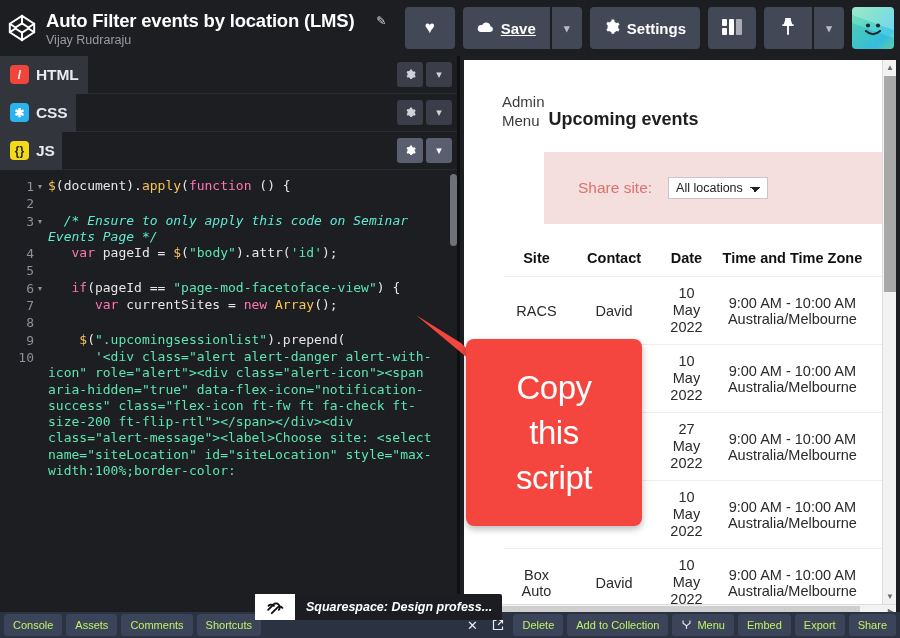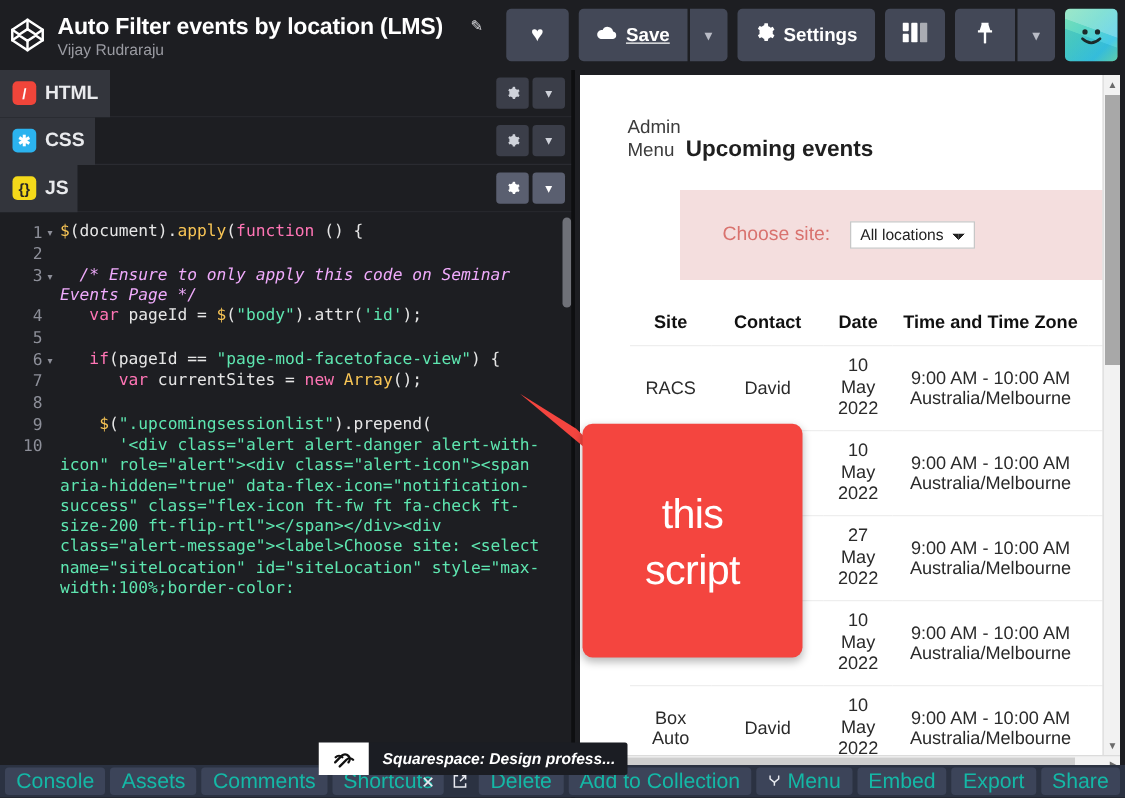--- a/index.html
+++ b/index.html
@@ -142,21 +142,21 @@
     flex: 1 1 auto;
     font-family: "DejaVu Sans Mono", monospace;
     font-size: 13px; line-height: 16.3px;
     white-space: pre-wrap; word-break: break-word;
     color: #e6e6e6; padding-left: 2px;
   }
   .t-var   { color: #ff75b5; }
   .t-fn    { color: #f8c555; }
   .t-dollar{ color: #f8c555; }
   .t-str   { color: #5ee6b0; }
-  .t-com   { color: #f0abfc; font-style: italic; }
+  .t-com   { color: #5eead4; font-style: italic; }
   .t-plain { color: #e6e6e6; }
   .t-kw    { color: #ff75b5; }
 
   .code-vscroll {
     position: absolute; right: 3px; top: 4px;
     width: 7px; height: 72px; border-radius: 4px;
     background: #6f7178; cursor: pointer;
   }
   .code-vtrack {
     position: absolute; right: 3px; top: 0; bottom: 0;
@@ -301,23 +301,23 @@
     display: flex; align-items: center;
     z-index: 60;
   }
   .bb-left { display: flex; align-items: center; gap: 4px; padding-left: 4px; }
   .bb-right {
     position: absolute; right: 4px; top: 0; height: 26px;
     display: flex; align-items: center; gap: 4px;
   }
   .bb-btn {
     height: 22px; padding: 0 9px;
-    background: #3c4459; color: #14b8a6;
+    background: #3c4459; color: #bef264;
     border: 0; border-radius: 3px;
-    font-size: 17px; font-family: "Liberation Sans", sans-serif;
+    font-size: 11px; font-family: "Liberation Sans", sans-serif;
     display: flex; align-items: center; gap: 5px;
     cursor: pointer; white-space: nowrap;
   }
   .bb-icon {
     height: 22px; width: 22px; padding: 0;
     background: transparent; color: #e8eaf0;
     border: 0; display: flex; align-items: center; justify-content: center;
     font-size: 13px; cursor: pointer;
   }
   .ad-banner {
@@ -548,21 +548,21 @@
 
       <div class="pv-headrow">
         <div>
           <div class="pv-admin">Admin</div>
           <div class="pv-admin">Menu</div>
         </div>
         <div class="pv-h1">Upcoming events</div>
       </div>
 
       <div class="pv-alert">
-        <span class="pv-alert-label">Choose site:</span>
+        <span class="pv-alert-label">Share site:</span>
         <select class="pv-select">
           <option>All locations</option>
         </select>
       </div>
 
       <table class="pv-table">
         <thead>
           <tr>
             <th class="w-site">Site</th>
             <th class="w-contact">Contact</th>
@@ -657,20 +657,21 @@
       <div class="pv-harrow">▶</div>
     </div>
   </div>
 </div>
 
 <svg class="callout-tail" viewBox="0 0 120 105">
   <polygon points="3,4 118,100 48,32" fill="#f4453f"></polygon>
 </svg>
 <div class="callout">
   <div class="callout-text">
+    <div>Copy</div>
     <div>this</div>
     <div>script</div>
   </div>
 </div>
 
 <div class="ad-banner">
   <div class="ad-logo">
     <svg width="23" height="18" viewBox="0 0 28 22" fill="none" stroke="#111" stroke-width="2.3" stroke-linecap="round">
       <path d="M5 14.5 L11.5 8 a4.6 4.6 0 0 1 6.5 6.5"></path>
       <path d="M9.5 18.5 L16 12 a4.6 4.6 0 0 1 6.5 0"></path>

